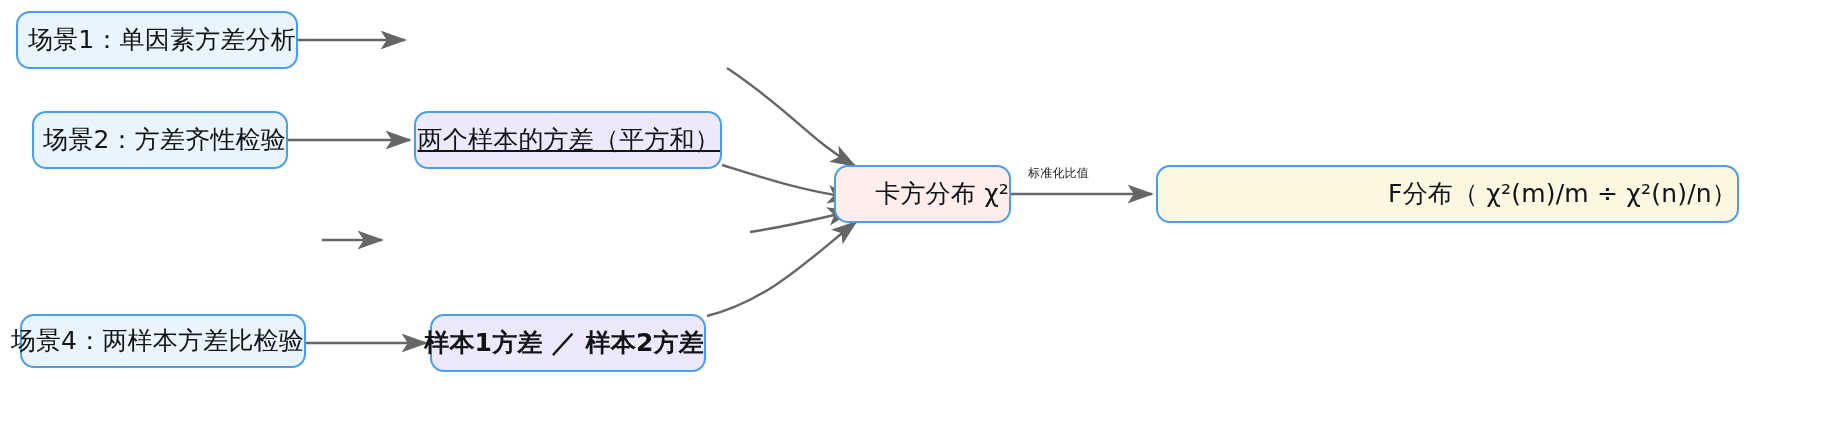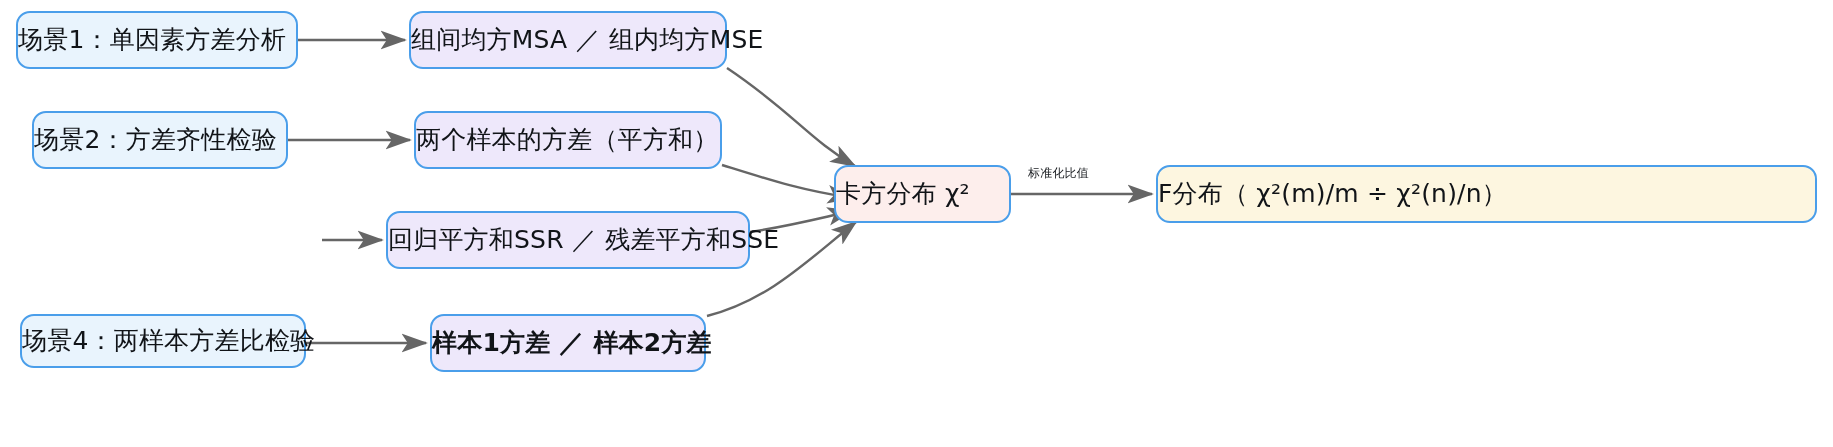--- a/index.html
+++ b/index.html
@@ -25,21 +25,21 @@
     left: 0; top: 0;
     width: 1833px;
     height: 447px;
     pointer-events: none;
   }
   .node {
     position: absolute;
     box-sizing: border-box;
     display: flex;
     align-items: center;
-    justify-content: flex-start;
+    justify-content: flex-end;
     border: 2px solid #4a9eea;
     border-radius: 14px;
     color: #111418;
     font-size: 25px;
     line-height: 1.15;
     white-space: nowrap;
     text-align: center;
     letter-spacing: 0.2px;
   }
   .node.scenario {
@@ -96,41 +96,35 @@
 
   <div class="node scenario" style="left:32px; top:111px; width:256px; height:58px;">
     <span>场景2：方差齐性检验</span>
   </div>
 
 
   <div class="node scenario" style="left:20px; top:314px; width:286px; height:54px;">
     <span>场景4：两样本方差比检验</span>
   </div>
 
-  <div class="node statistic" style="left:409px; top:11px; width:318px; height:58px;">
-    <span>组间均方MSA ／ 组内均方MSE</span>
-  </div>
 
-  <div class="node statistic" style="left:414px; top:111px; width:308px; height:58px;">
+  <div class="node statistic" style="left:414px; top:111px; width:308px; height:58px;text-decoration:underline;">
     <span>两个样本的方差（平方和）</span>
   </div>
 
-  <div class="node statistic" style="left:386px; top:211px; width:364px; height:58px;">
-    <span>回归平方和SSR ／ 残差平方和SSE</span>
-  </div>
 
   <div class="node statistic" style="left:430px; top:314px; width:276px; height:58px;font-weight:bold;">
     <span>样本1方差 ／ 样本2方差</span>
   </div>
 
   <div class="node chisq" style="left:818px; top:165px; width:177px; height:58px;">
     <span>卡方分布 χ²</span>
   </div>
 
-  <div class="node fdist" style="left:1156px; top:165px; width:661px; height:58px;">
+  <div class="node fdist" style="left:1156px; top:165px; width:583px; height:58px;">
     <span>F分布（ χ²(m)/m ÷  χ²(n)/n）</span>
   </div>
 
   <div class="edge-label" style="left:1024px; top:164px;">
     <span>标准化比值</span>
   </div>
 
 </div>
 
 </body></html>

